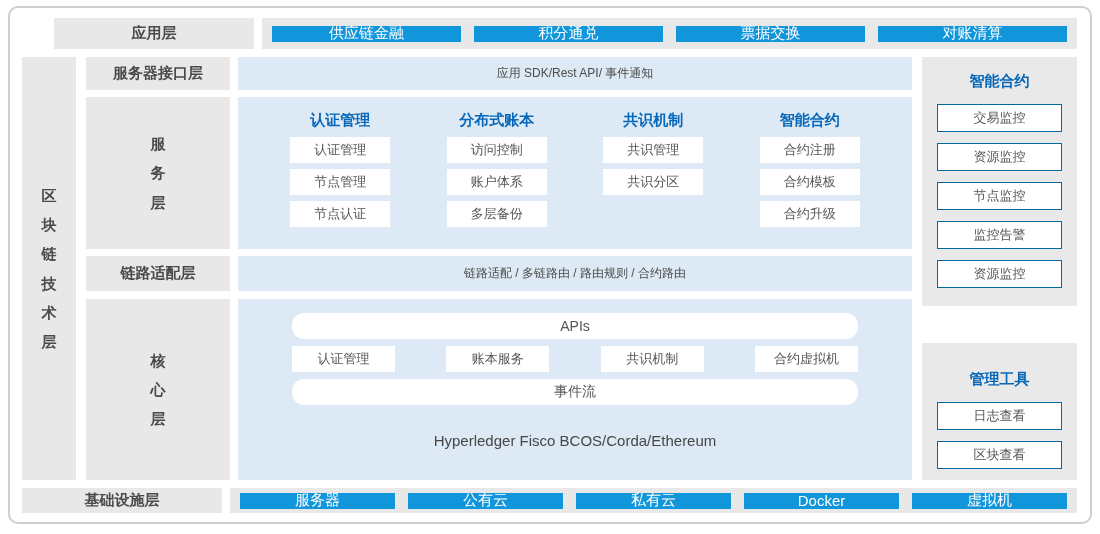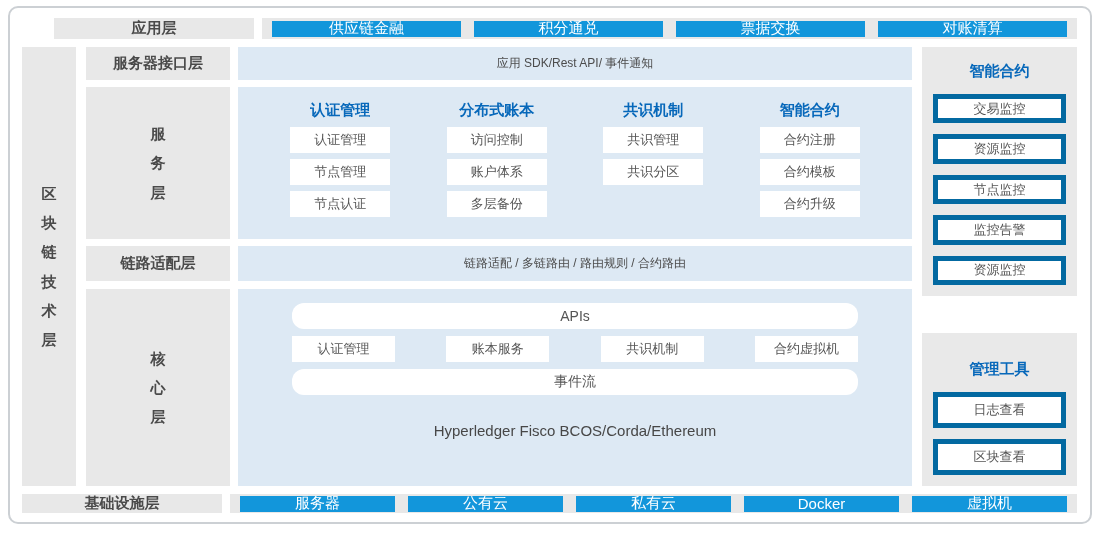--- a/index.html
+++ b/index.html
@@ -47,21 +47,21 @@
   .core-mods{display:flex;width:100%;justify-content:space-between;margin:7px 0;}
   .core-mods .wbox{margin-bottom:0;width:103px;}
   .evt{margin-bottom:7px;}
   .platforms{font-size:15px;color:#474747;margin-top:20px;}
   
   .sidebar{width:155px;flex:none;display:flex;flex-direction:column;gap:8px;}
   .side-section{background:#e9e9e9;display:flex;flex-direction:column;align-items:center;}
   .side-top{height:235px;flex:none;padding-top:14px;}
   .side-bottom{flex:1;padding-top:26px;margin-top:29px;}
   .side-title{font-size:15px;font-weight:bold;color:#0768ba;height:20px;line-height:20px;margin-bottom:13px;}
-  .sbox{background:#ffffff;border:5px solid #0369a1;width:123px;height:26px;margin-bottom:11px;
+  .sbox{background:#ffffff;border:1px solid #0369a1;width:123px;height:26px;margin-bottom:11px;
         display:flex;align-items:center;justify-content:center;font-size:13px;color:#555555;}
 </style>
 </head>
 <body>
 
 <div class="canvas">
   <div class="frame"></div>
 
   <div class="layout">
 

